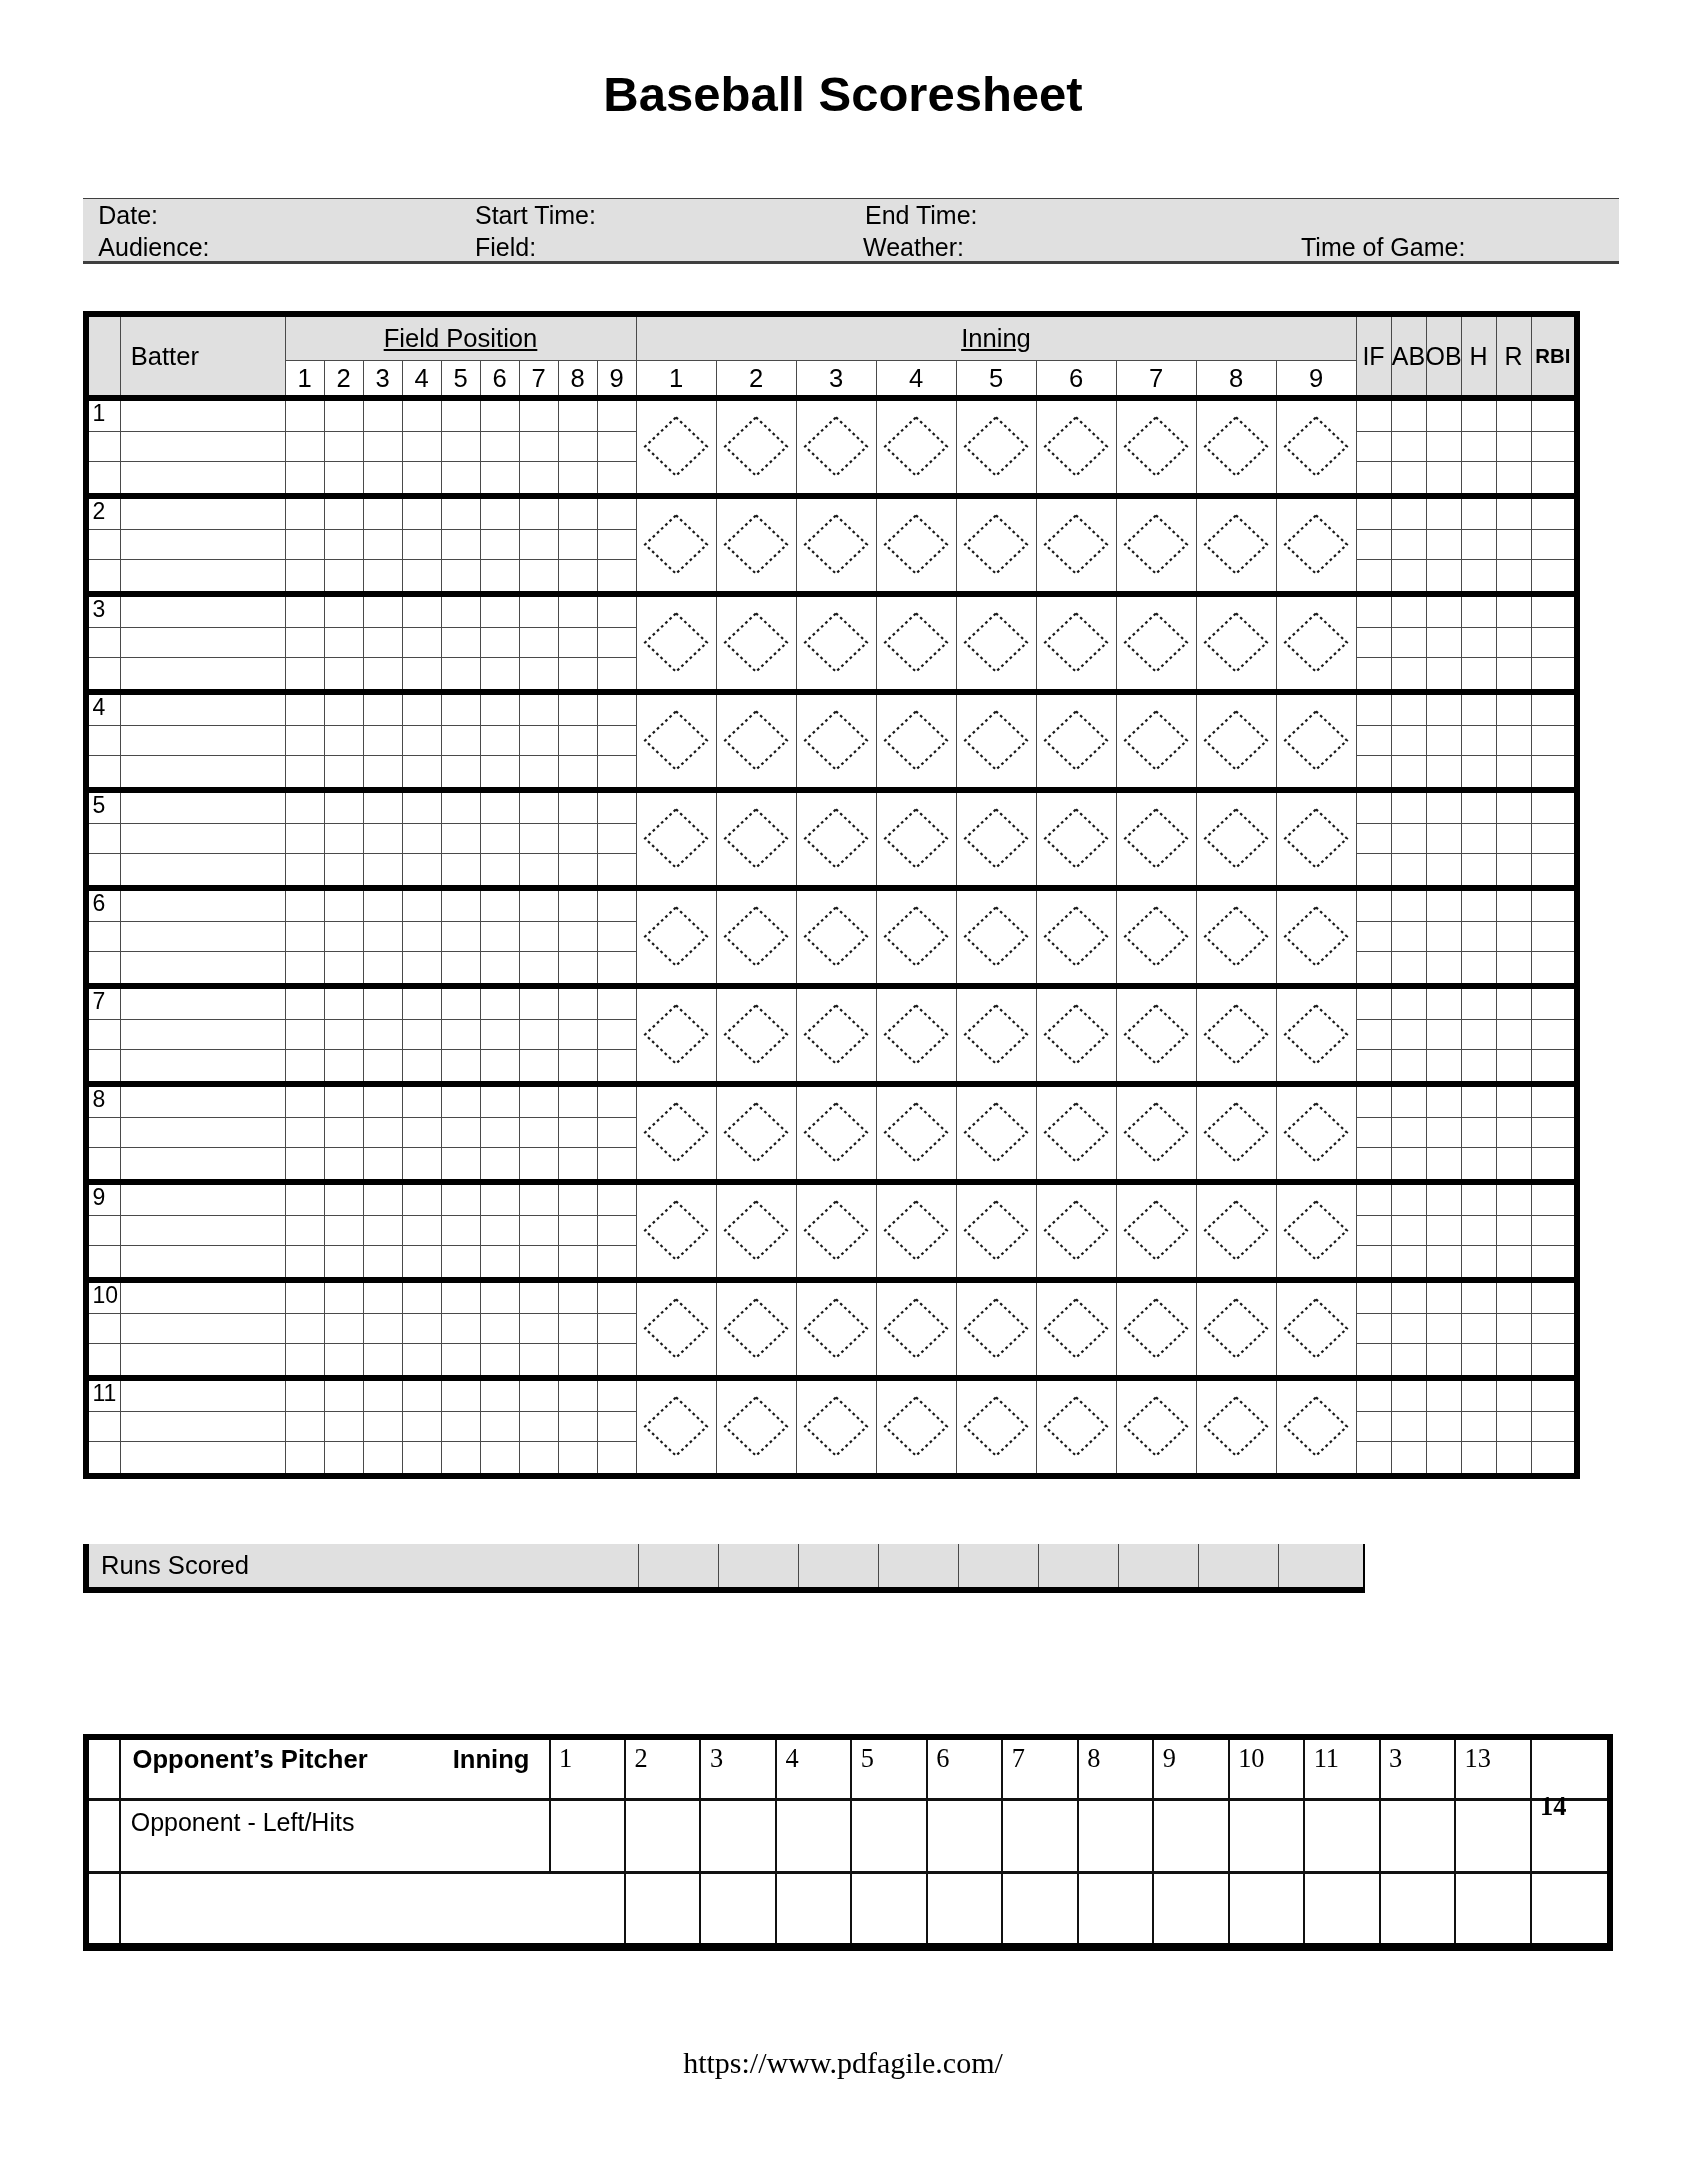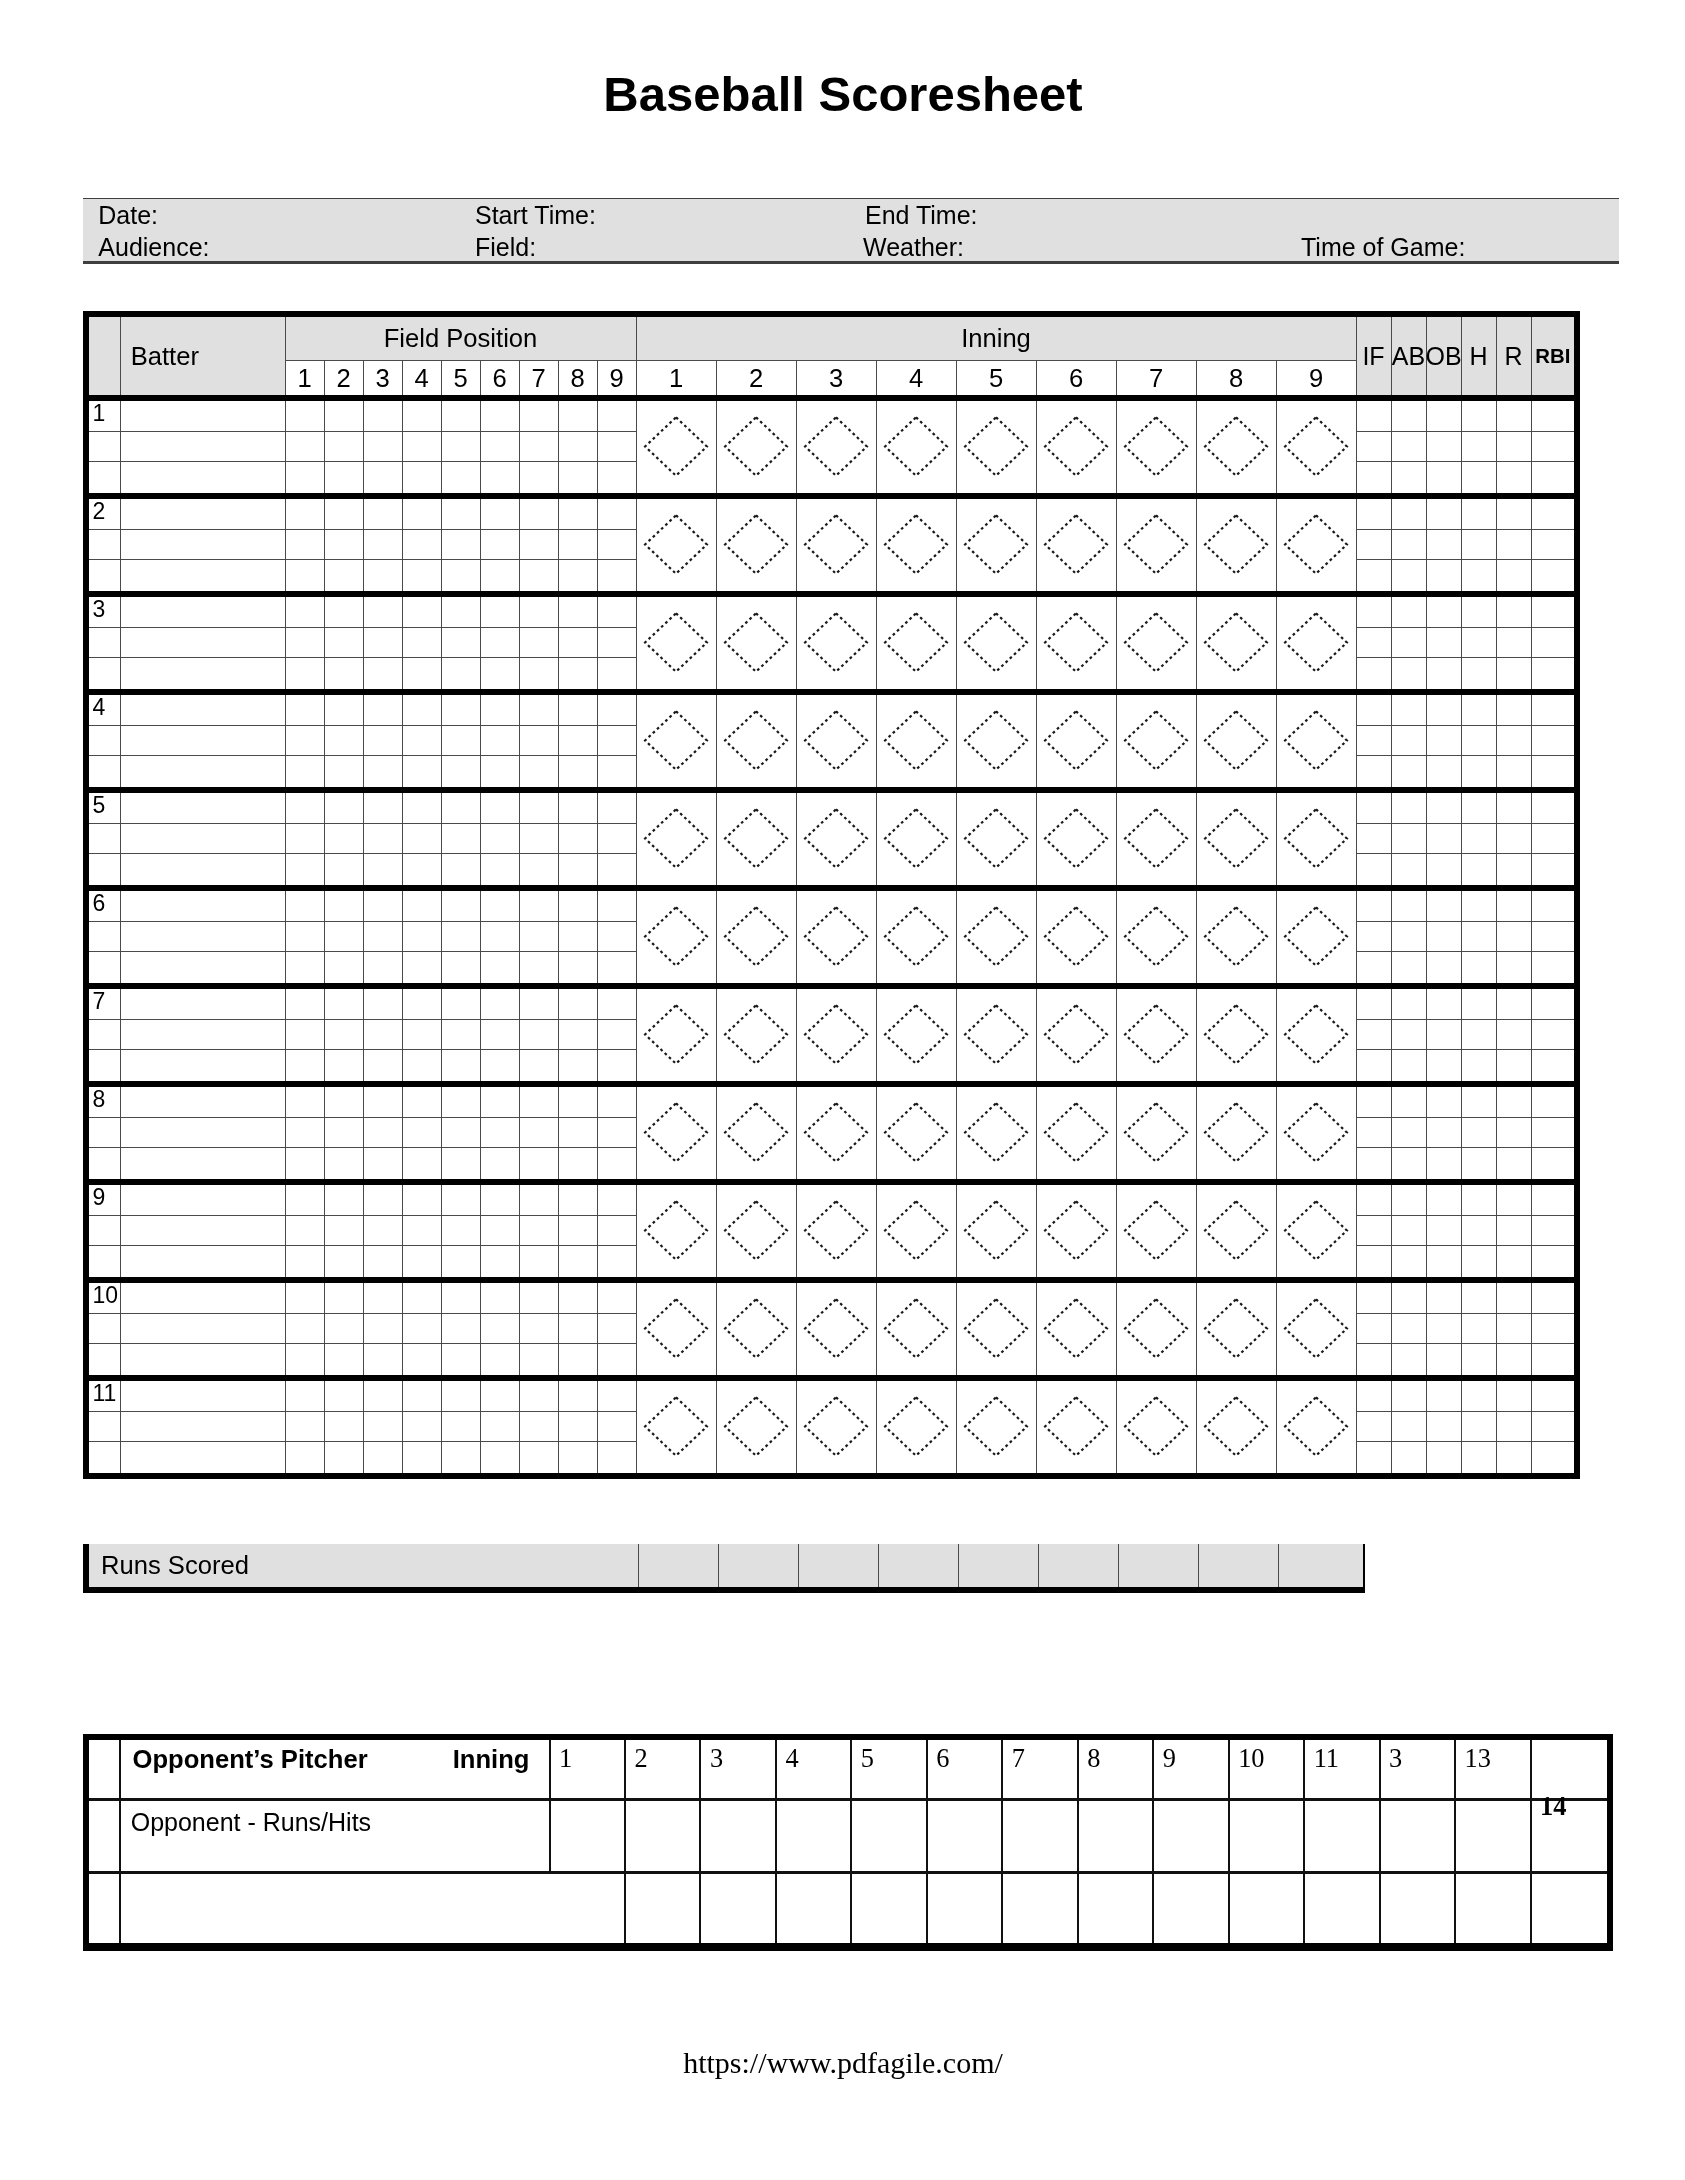--- a/index.html
+++ b/index.html
@@ -24,21 +24,21 @@
       grid-template-rows:44px 34px; }
   .block { display:grid;
       grid-template-columns:31.5px 165px repeat(9,39px) repeat(9,80px) repeat(5,35px) 1fr;
       grid-template-rows:repeat(3,1fr); height:98px; border-top:6px solid #000; }
   .hc, .bcell { border-right:1.7px solid #4a4a4a; border-bottom:1.7px solid #4a4a4a; }
   .gray { background:#e0e0e0; }
   .hc.two-row { border-bottom:none; display:flex; align-items:center; justify-content:center;
                 font-size:25px; }
   .hc.batter-h { justify-content:flex-start; padding-left:10.2px; font-size:25.6px; }
   .hc.span-label { display:flex; align-items:center; justify-content:center; font-size:25.6px;
-                   border-bottom:1.7px solid #4a4a4a; }
+                   border-bottom:1.7px solid #4a4a4a;text-decoration:underline; }
   .hc.num-h { display:flex; align-items:center; justify-content:center; font-size:25.6px;
               border-bottom:none; background:#fff; }
   .hc.rbi { font-size:20.4px; }
   .last-col { border-right:none !important;font-weight:bold; }
   .last-row { border-bottom:none !important; }
   .bcell.rownum { font-size:23px; line-height:25.6px; padding-left:3.4px; }
   .inn-cell { border-bottom:none; display:flex; align-items:center; justify-content:center; }
   .inn-cell svg { display:block; }
 
   
@@ -1225,21 +1225,21 @@
         <div class="oc on" style="grid-area: 1 / 8;">6</div>
         <div class="oc on" style="grid-area: 1 / 9;">7</div>
         <div class="oc on" style="grid-area: 1 / 10;">8</div>
         <div class="oc on" style="grid-area: 1 / 11;">9</div>
         <div class="oc on" style="grid-area: 1 / 12;">10</div>
         <div class="oc on" style="grid-area: 1 / 13;">11</div>
         <div class="oc on" style="grid-area: 1 / 14;">3</div>
         <div class="oc on" style="grid-area: 1 / 15;">13</div>
         <div class="oc on last-col" style="grid-area: 1 / 16; margin-top: 48px;">14</div>
         <div class="oc" style="grid-area: 2 / 1;"></div>
-        <div class="oc ol" style="grid-area: 2 / 2;">Opponent - Runs/Hits</div>
+        <div class="oc ol" style="grid-area: 2 / 2;">Opponent - Left/Hits</div>
         <div class="oc" style="grid-area: 2 / 3;"></div>
         <div class="oc" style="grid-area: 2 / 4;"></div>
         <div class="oc" style="grid-area: 2 / 5;"></div>
         <div class="oc" style="grid-area: 2 / 6;"></div>
         <div class="oc" style="grid-area: 2 / 7;"></div>
         <div class="oc" style="grid-area: 2 / 8;"></div>
         <div class="oc" style="grid-area: 2 / 9;"></div>
         <div class="oc" style="grid-area: 2 / 10;"></div>
         <div class="oc" style="grid-area: 2 / 11;"></div>
         <div class="oc" style="grid-area: 2 / 12;"></div>

